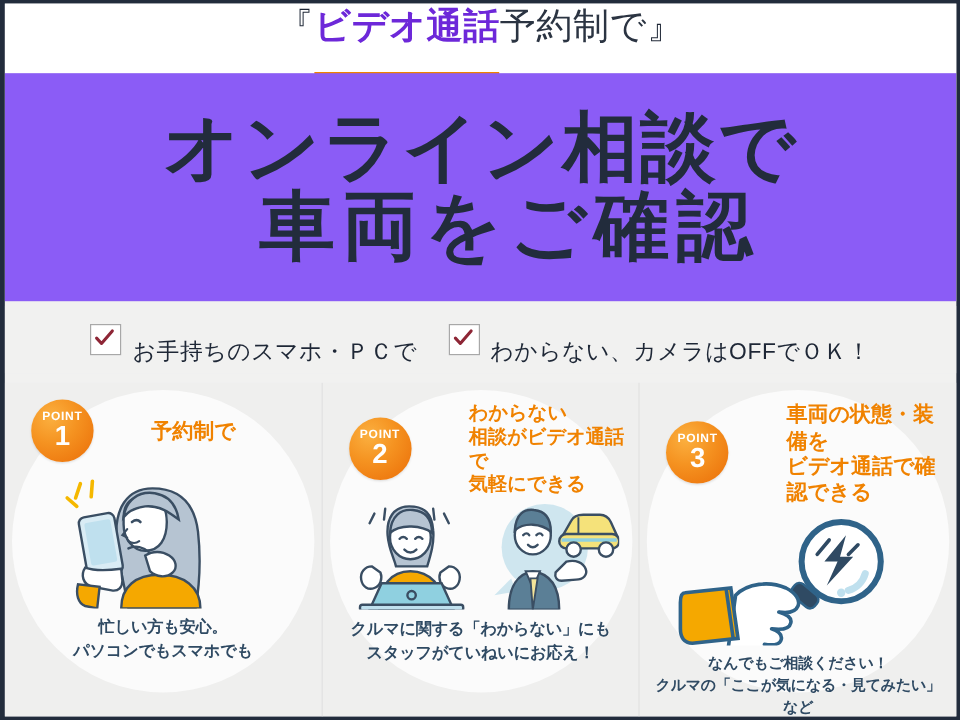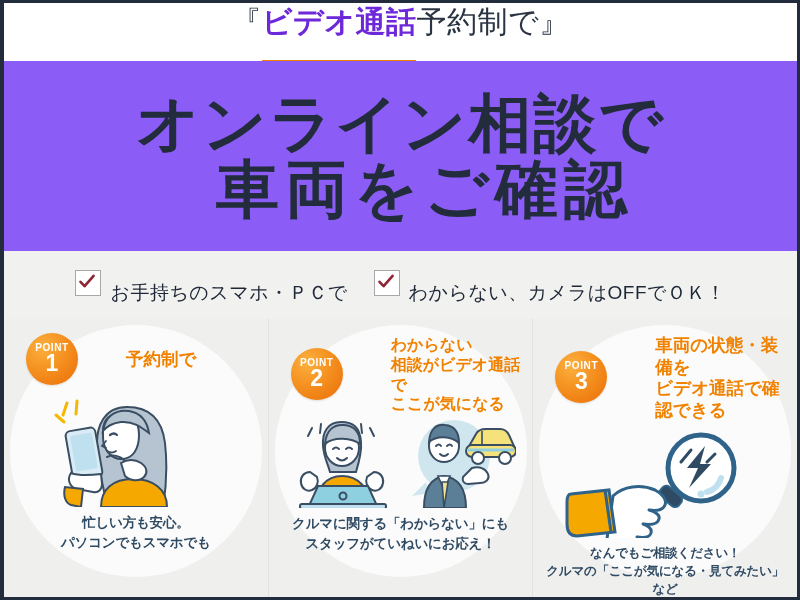--- a/index.html
+++ b/index.html
@@ -203,21 +203,21 @@
       <div class="panel-blob"></div>
       <div class="panel-inner">
         <div class="point-head">
           <div class="point-badge">
             <span class="badge-word">POINT</span>
             <span class="badge-num">2</span>
           </div>
           <div class="point-title small">
             <div>わからない</div>
             <div>相談がビデオ通話で</div>
-            <div>ここが気になる</div>
+            <div>気軽にできる</div>
           </div>
         </div>
 
         <div class="illus" style="height:92px;margin-top:2px;">
           <svg width="230" height="92" viewBox="0 0 230 92">
 
             <circle cx="168" cy="40" r="36" fill="#cfe6ef"></circle>
             <path d="M140 66 l-14 14 18 -3 Z" fill="#cfe6ef"></path>
 
             <g stroke="#3a4e63" stroke-width="2" stroke-linecap="round">

